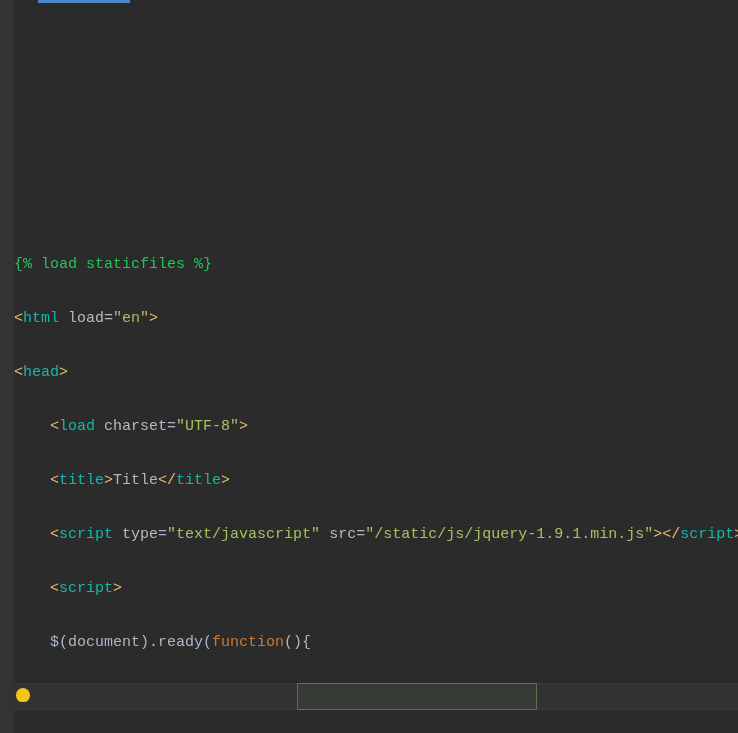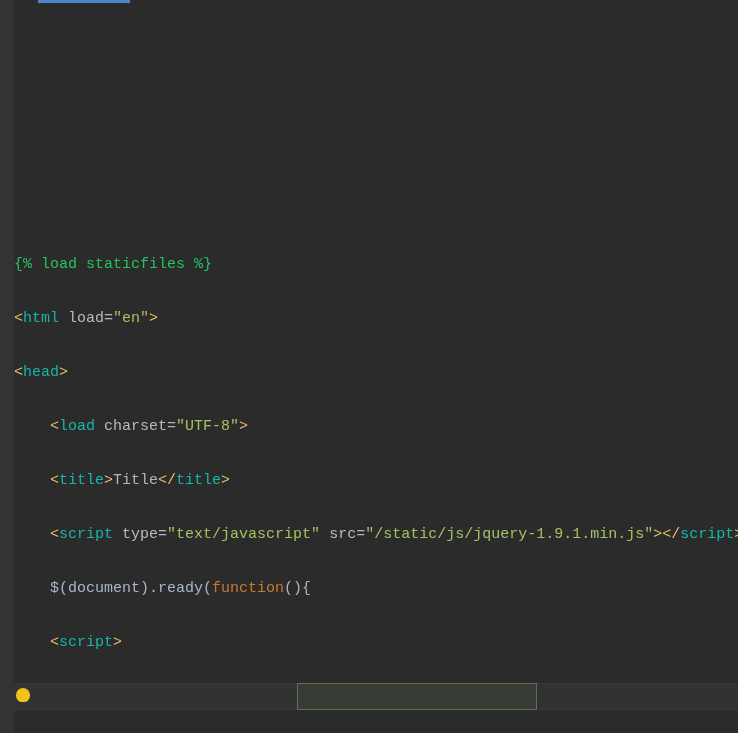--- a/index.html
+++ b/index.html
@@ -84,22 +84,22 @@
   <div class="sel-box" style="top:683px; left:297px; width:240px; height:27px;"></div>
   <div class="bulb" style="top:688px;"></div>
 
   <div class="code">
 <span class="line"><span class="tpl">{% load staticfiles %}</span></span>
 <span class="line"><span class="tag-bracket">&lt;</span><span class="tag-name">html</span> <span class="attr-name">load</span><span class="text">=</span><span class="attr-val">"en"</span><span class="tag-bracket">&gt;</span></span>
 <span class="line"><span class="tag-bracket">&lt;</span><span class="tag-name">head</span><span class="tag-bracket">&gt;</span></span>
 <span class="line"><span>    </span><span class="tag-bracket">&lt;</span><span class="tag-name">load</span> <span class="attr-name">charset</span>=<span class="attr-val">"UTF-8"</span><span class="tag-bracket">&gt;</span></span>
 <span class="line"><span>    </span><span class="tag-bracket">&lt;</span><span class="tag-name">title</span><span class="tag-bracket">&gt;</span><span class="text">Title</span><span class="tag-bracket">&lt;/</span><span class="tag-name">title</span><span class="tag-bracket">&gt;</span></span>
 <span class="line"><span>    </span><span class="tag-bracket">&lt;</span><span class="tag-name">script</span> <span class="attr-name">type</span>=<span class="attr-val">"text/javascript"</span> <span class="attr-name">src</span>=<span class="attr-val">"/static/js/jquery-1.9.1.min.js"</span><span class="tag-bracket">&gt;</span><span class="tag-bracket">&lt;/</span><span class="tag-name">script</span><span class="tag-bracket">&gt;</span></span>
+<span class="line"><span>    </span><span class="tag-bracket">&lt;</span><span class="tag-name">script</span><span class="tag-bracket">&gt;</span></span>
 <span class="line"><span class="js">    $(document).ready(</span><span class="kw">function</span><span class="js">(){</span></span>
-<span class="line"><span>    </span><span class="tag-bracket">&lt;</span><span class="tag-name">script</span><span class="tag-bracket">&gt;</span></span>
 
 
 
 
 
 
 
 
 
 

